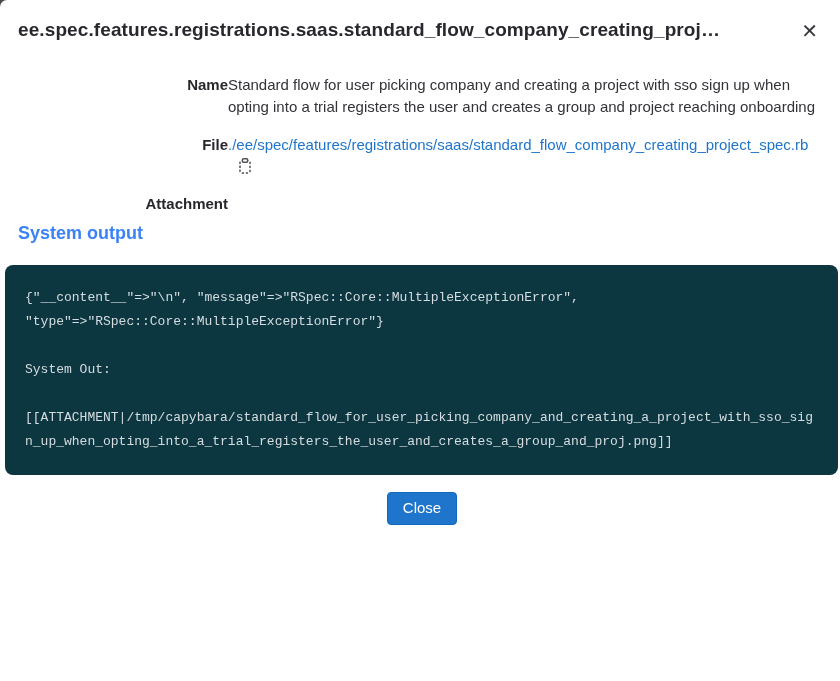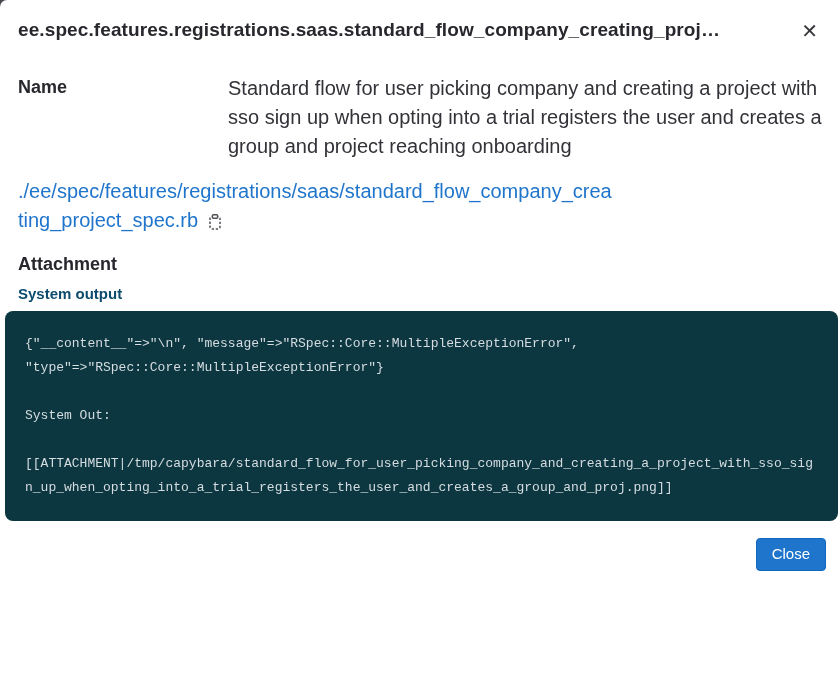--- a/index.html
+++ b/index.html
@@ -32,53 +32,54 @@
   .modal-x {
     background: none; border: none; cursor: pointer;
     font-size: 20px; line-height: 1; color: #3a393f;
     padding: 2px 4px; margin-left: 8px; flex: 0 0 auto;
     font-family: "DejaVu Sans", sans-serif;
   }
   .modal-body { padding: 0 18px; }
   .field-row { display: flex; margin-bottom: 16px; }
   .field-label {
     width: 210px; flex: 0 0 210px;
-    font-size: 18px; font-weight: 700; color: #28272d;
+    font-size: 15px; font-weight: 700; color: #28272d;
     line-height: 1.45;
+    text-align: right;
   }
   .field-value {
     width: 594px; max-width: 594px;
-    font-size: 20px; line-height: 1.45; color: #333238;
+    font-size: 15px; line-height: 1.45; color: #333238;
     overflow-wrap: anywhere;
   }
   .field-row.attachment-row { margin-bottom: 8px; }
   a.value-link { color: #1f75cb; text-decoration: none; overflow-wrap: anywhere; }
   .copy-btn {
     background: none; border: none; cursor: pointer; padding: 0;
     vertical-align: -3px; margin-left: 9px; display: inline-block;
   }
   .section-heading {
-    font-size: 15px; font-weight: 700; color: #0c4a6e;
-    padding: 0 18px; margin: 0 0 9px 0;
+    font-size: 18px; font-weight: 700; color: #3b82f6;
+    padding: 0 18px; margin: 0 0 21px 0;
   }
   .system-output-pre {
     margin: 0 2px 0 5px;
     background: #0c3640;
     color: #d5dde0;
     border-radius: 8px;
     padding: 21px 20px;
     font-family: "Liberation Mono", monospace;
     font-size: 13px;
     line-height: 1.85;
     white-space: pre-wrap;
     overflow-wrap: break-word;
     min-height: 210px;
   }
   .modal-footer {
-    display: flex; justify-content: flex-end;
+    display: flex; justify-content: center;
     padding: 17px 14px 18px 18px;
   }
   .close-button {
     background: #1f75cb; color: #ffffff;
     border: 1px solid #1068bf; border-radius: 4px;
     font-family: "Liberation Sans", sans-serif;
     font-size: 15px; font-weight: 400;
     padding: 6px 15px; cursor: pointer;
     line-height: 1.25;
   }
@@ -96,20 +97,21 @@
   </div>
 
   <div class="modal-body">
 
     <div class="field-row">
       <div class="field-label">Name</div>
       <div class="field-value">Standard flow for user picking company and creating a project with sso sign up when opting into a trial registers the user and creates a group and project reaching onboarding</div>
     </div>
 
     <div class="field-row">
+      <div class="field-label">File</div>
       <div class="field-value">
         <a href="#" class="value-link">./ee/spec/features/registrations/saas/standard_flow_company_creating_project_spec.rb</a><button class="copy-btn"><span><svg width="16" height="16" viewBox="0 0 16 16" fill="none">
                 <rect x="3" y="2.6" width="10" height="12.4" rx="2" stroke="#535158" stroke-width="1.5" stroke-dasharray="2.3 1.7"></rect>
                 <rect x="5.4" y="0.8" width="5.2" height="3.4" rx="1" fill="#ffffff" stroke="#535158" stroke-width="1.5"></rect>
               </svg></span></button>
       </div>
     </div>
 
 
     <div class="field-row attachment-row">

